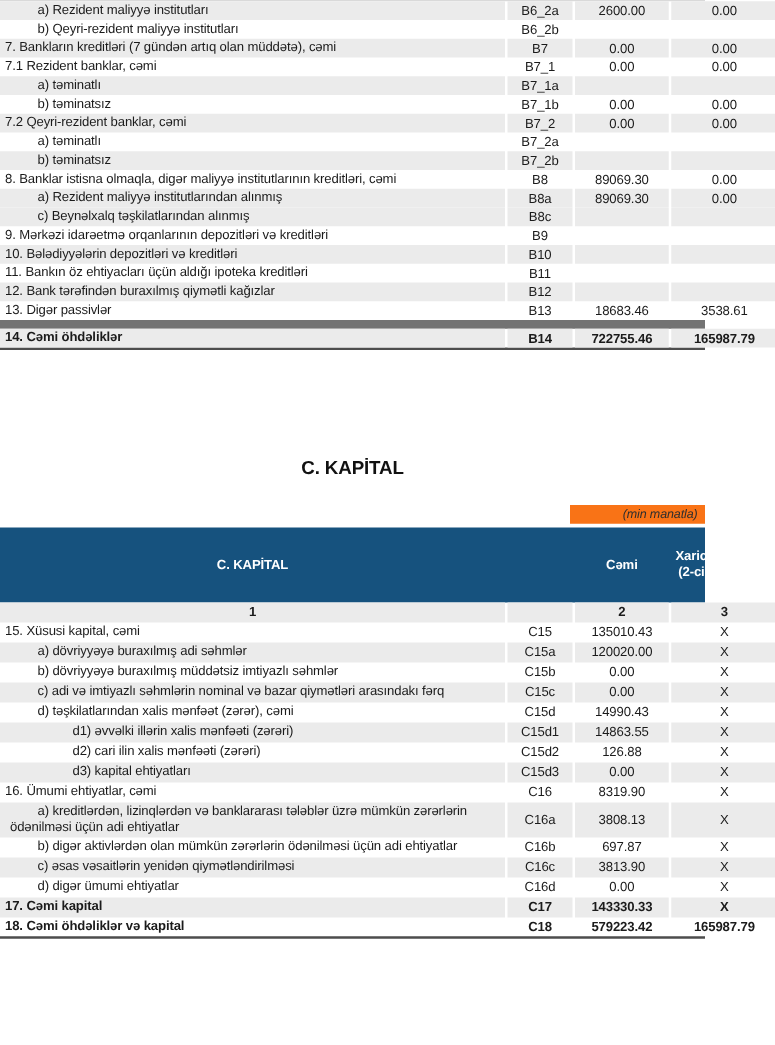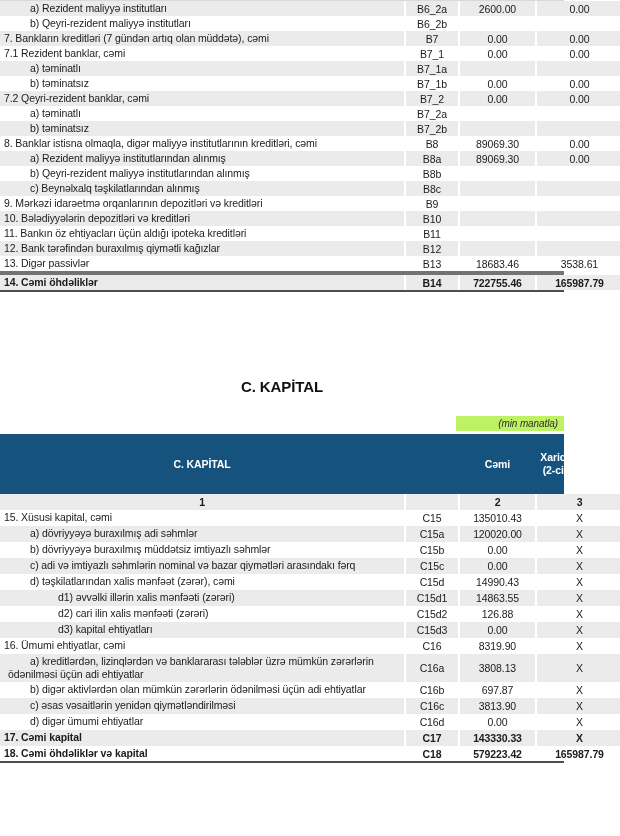--- a/index.html
+++ b/index.html
@@ -27,36 +27,36 @@
   .grid-row .cell { height: 100%; display: flex; align-items: center; }
   .cell.label { line-height: 13px; padding-top: 1px; padding-bottom: 1px; display: block; align-self: center; }
   .cell.code, .cell.val { justify-content: center; text-align: center; }
   .shade .cell { background: #ebebeb; }
   .bold { font-weight: bold; }
   .ind0 .label { padding-left: 4px; }
   .ind1 .label { padding-left: 8px; text-indent: 22px; }
   .ind2 .label { padding-left: 8px; text-indent: 50px; }
 
   .tbl-b { border-top: 1px solid #d9d9d9; }
-  .row-total-b { border-top: 4px solid #737373; border-bottom: 2px solid #4d4d4d; }
+  .row-total-b { border-top: 7px solid #737373; border-bottom: 2px solid #4d4d4d; }
   .row-total-c { border-bottom: 2px solid #4d4d4d; }
 
   
   .section-title {
     margin-top: 86px;
     text-align: center;
     font-size: 15px;
     font-weight: bold;
     color: #111;
   }
 
   
   .unit-note-row { margin-top: 21px; display: flex; justify-content: flex-end; }
   .unit-note {
-    background: #bef264;
+    background: #f97316;
     font-style: italic;
     font-size: 10px;
     color: #2e2e2e;
     padding: 2px 6px 2px 24px;
     min-width: 108px;
     text-align: right;
   }
 
   
   .tbl-c { margin-top: 3px; }
@@ -137,26 +137,20 @@
         <div class="cell label">8. Banklar istisna olmaqla, digər maliyyə institutlarının kreditləri, cəmi</div>
         <div class="cell code">B8</div>
         <div class="cell val">89069.30</div>
         <div class="cell val">0.00</div>
       </div>
       <div class="grid-row ind1 shade">
         <div class="cell label">a) Rezident maliyyə institutlarından alınmış</div>
         <div class="cell code">B8a</div>
         <div class="cell val">89069.30</div>
         <div class="cell val">0.00</div>
-      </div>
-      <div class="grid-row ind1">
-        <div class="cell label">b) Qeyri-rezident maliyyə institutlarından alınmış</div>
-        <div class="cell code">B8b</div>
-        <div class="cell val"></div>
-        <div class="cell val"></div>
       </div>
       <div class="grid-row ind1 shade">
         <div class="cell label">c) Beynəlxalq təşkilatlarından alınmış</div>
         <div class="cell code">B8c</div>
         <div class="cell val"></div>
         <div class="cell val"></div>
       </div>
       <div class="grid-row ind0">
         <div class="cell label">9. Mərkəzi idarəetmə orqanlarının depozitləri və kreditləri</div>
         <div class="cell code">B9</div>

